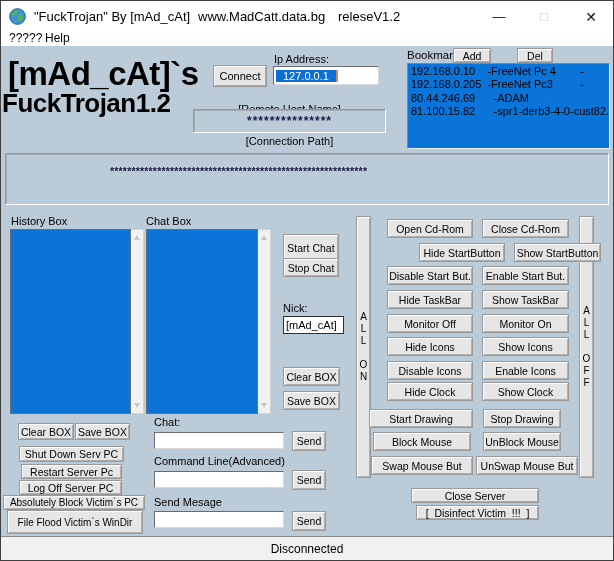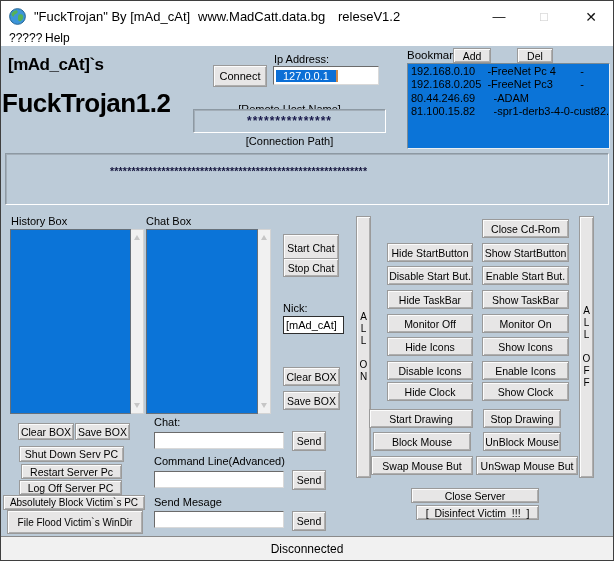--- a/index.html
+++ b/index.html
@@ -36,21 +36,21 @@
   .btn{position:absolute;box-sizing:border-box;background:var(--button_face);
     border:1px solid #9a9a9a;box-shadow:inset 1px 1px 0 #fcfcfc,inset -1px -1px 0 #aeaeae;
     display:flex;align-items:center;justify-content:center;font-size:10.5px;color:#000;
     white-space:nowrap;cursor:default;overflow:hidden;}
   .tbox{position:absolute;box-sizing:border-box;background:#fff;border:1px solid;
     border-color:#6b6b6b #d9d9d9 #d9d9d9 #6b6b6b;font-size:11px;padding:1px 2px;
     font-family:"Liberation Sans",sans-serif;overflow:hidden;white-space:nowrap;}
   .sunken{border:1px solid;border-color:#8d99a3 #ffffff #ffffff #8d99a3;
     box-shadow:inset 1px 1px 0 #a3aeb8;background:var(--form_bg);}
   
-  .logo1{left:7px;top:9px;font-size:17px;font-weight:bold;letter-spacing:-0.5px;color:#000;}
+  .logo1{left:7px;top:9px;font-size:33px;font-weight:bold;letter-spacing:-0.5px;color:#000;}
   .logo2{left:1px;top:42px;font-size:26px;font-weight:bold;letter-spacing:-0.5px;color:#000;}
   
   .connect-btn{left:212px;top:19px;width:54px;height:22px;font-size:11px;}
   .ip-label{left:273px;top:7px;}
   .ip-input{left:272px;top:20px;width:106px;height:19px;display:flex;align-items:center;}
   .ip-sel{background:var(--selection_blue);color:#fff;padding:0 7px;}
   .ip-caret{display:inline-block;width:2px;height:12px;background:#cd8a4c;margin-left:0px;}
   .rhost-label{left:192px;top:57px;width:193px;text-align:center;}
   .rhost-box{left:192px;top:63px;width:193px;height:24px;display:flex;align-items:center;justify-content:center;
     font-weight:bold;color:#18184a;font-size:12px;letter-spacing:1px;}
@@ -102,21 +102,21 @@
   .msg-label{left:153px;top:450px;}
   .msg-input{left:153px;top:465px;width:130px;height:17px;}
   .send3{left:291px;top:465px;width:34px;height:20px;}
   
   .vbtn{white-space:pre-line;text-align:center;font-size:10px;line-height:12px;}
   .all-on{left:355px;top:170px;width:15px;height:262px;}
   .all-off{left:578px;top:170px;width:15px;height:262px;}
   .gbtn{height:19px;}
   .c1{left:386px;width:86px;}
   .c2{left:481px;width:87px;}
-  .r1{top:173px;}.r2{top:197px;}.r3{top:220px;}.r4{top:244px;}.r5{top:268px;}
+  .r1{top:173px;}.r2{top:197px;margin-left:32px;}.r3{top:220px;}.r4{top:244px;}.r5{top:268px;}
   .r6{top:291px;}.r7{top:315px;}.r8{top:336px;}.r9{top:363px;}.r10{top:386px;}.r11{top:410px;}
   .r9.c1{left:368px;width:104px;}
   .r10.c1{left:372px;width:98px;}
   .r9.c2,.r10.c2{left:482px;width:78px;}
   .r11.c1{left:370px;width:102px;}
   .r11.c2{left:475px;width:102px;}
   .close-server{left:410px;top:442px;width:128px;height:15px;}
   .disinfect{left:415px;top:459px;width:123px;height:15px;white-space:pre;}
   
   .statusbar{position:absolute;left:0;bottom:0;width:100%;height:24px;background:var(--status_bg);
@@ -224,20 +224,21 @@
 O
 N</div>
     <div class="btn vbtn all-off">A
 L
 L
 
 O
 F
 F</div>
 
+    <div class="btn gbtn r1 c1">Open Cd-Rom</div>
     <div class="btn gbtn r1 c2">Close Cd-Rom</div>
     <div class="btn gbtn r2 c1">Hide StartButton</div>
     <div class="btn gbtn r2 c2">Show StartButton</div>
     <div class="btn gbtn r3 c1">Disable Start But.</div>
     <div class="btn gbtn r3 c2">Enable Start But.</div>
     <div class="btn gbtn r4 c1">Hide TaskBar</div>
     <div class="btn gbtn r4 c2">Show TaskBar</div>
     <div class="btn gbtn r5 c1">Monitor Off</div>
     <div class="btn gbtn r5 c2">Monitor On</div>
     <div class="btn gbtn r6 c1">Hide Icons</div>

